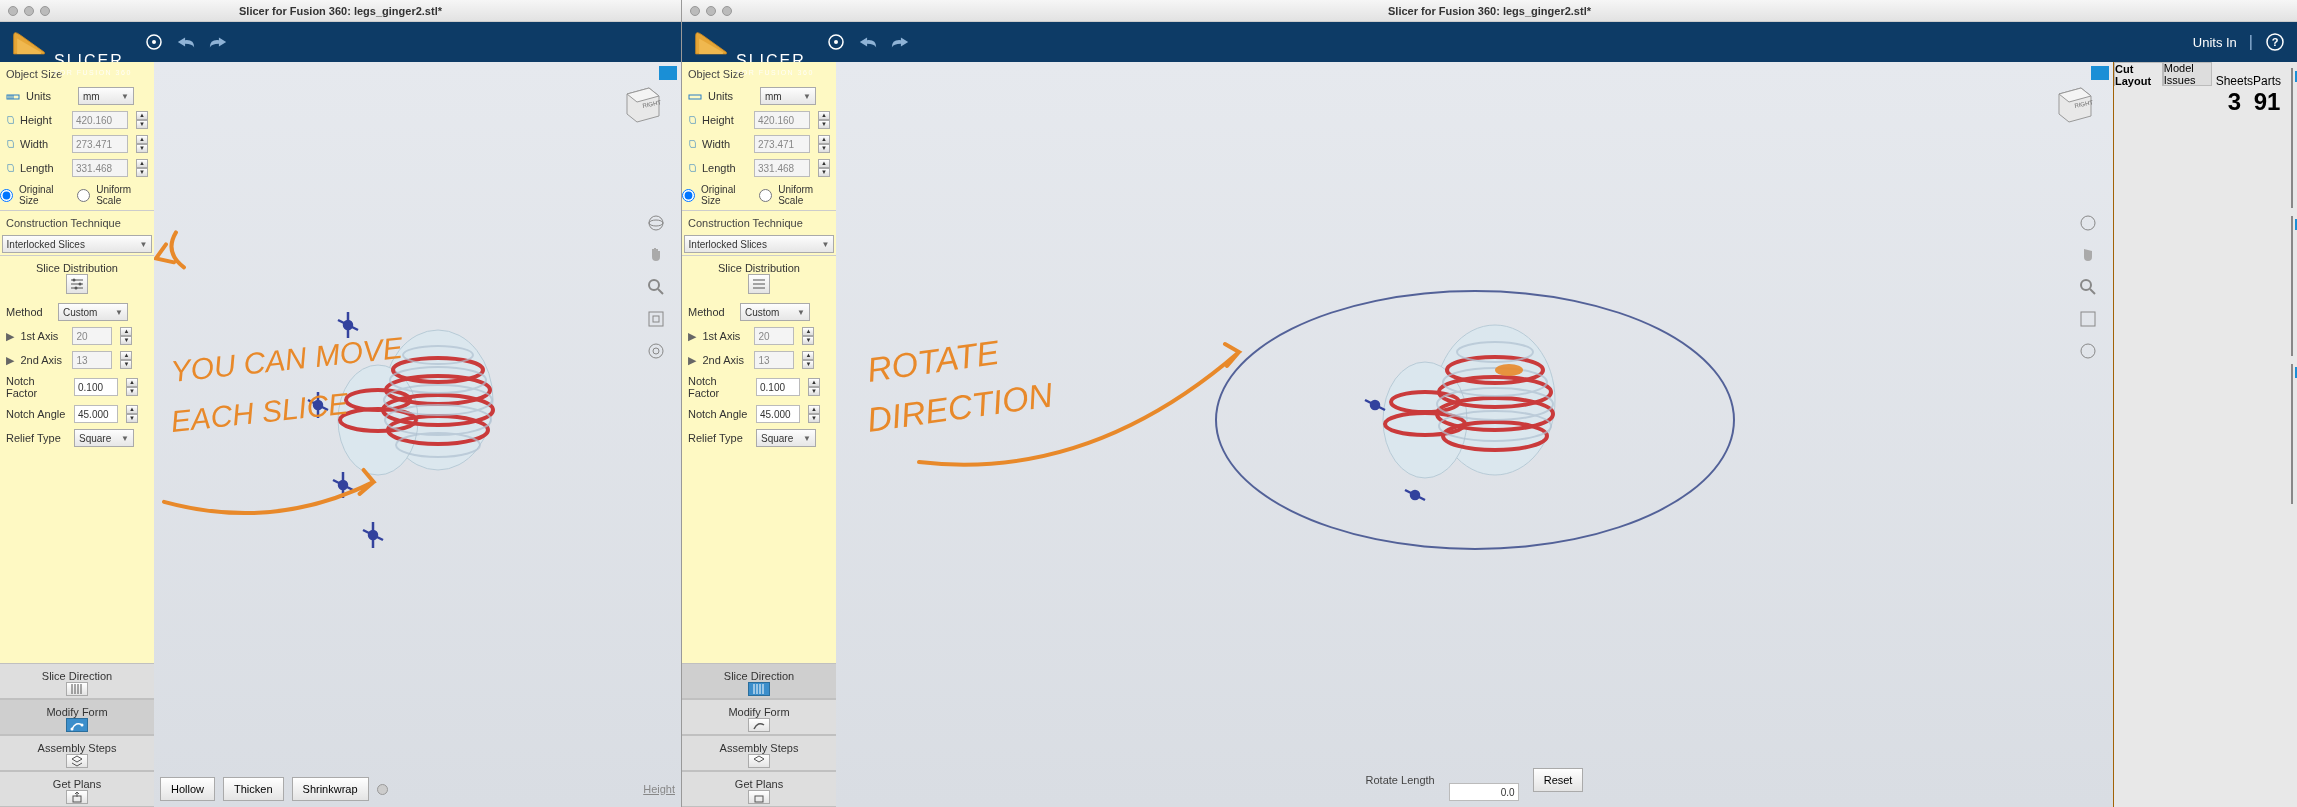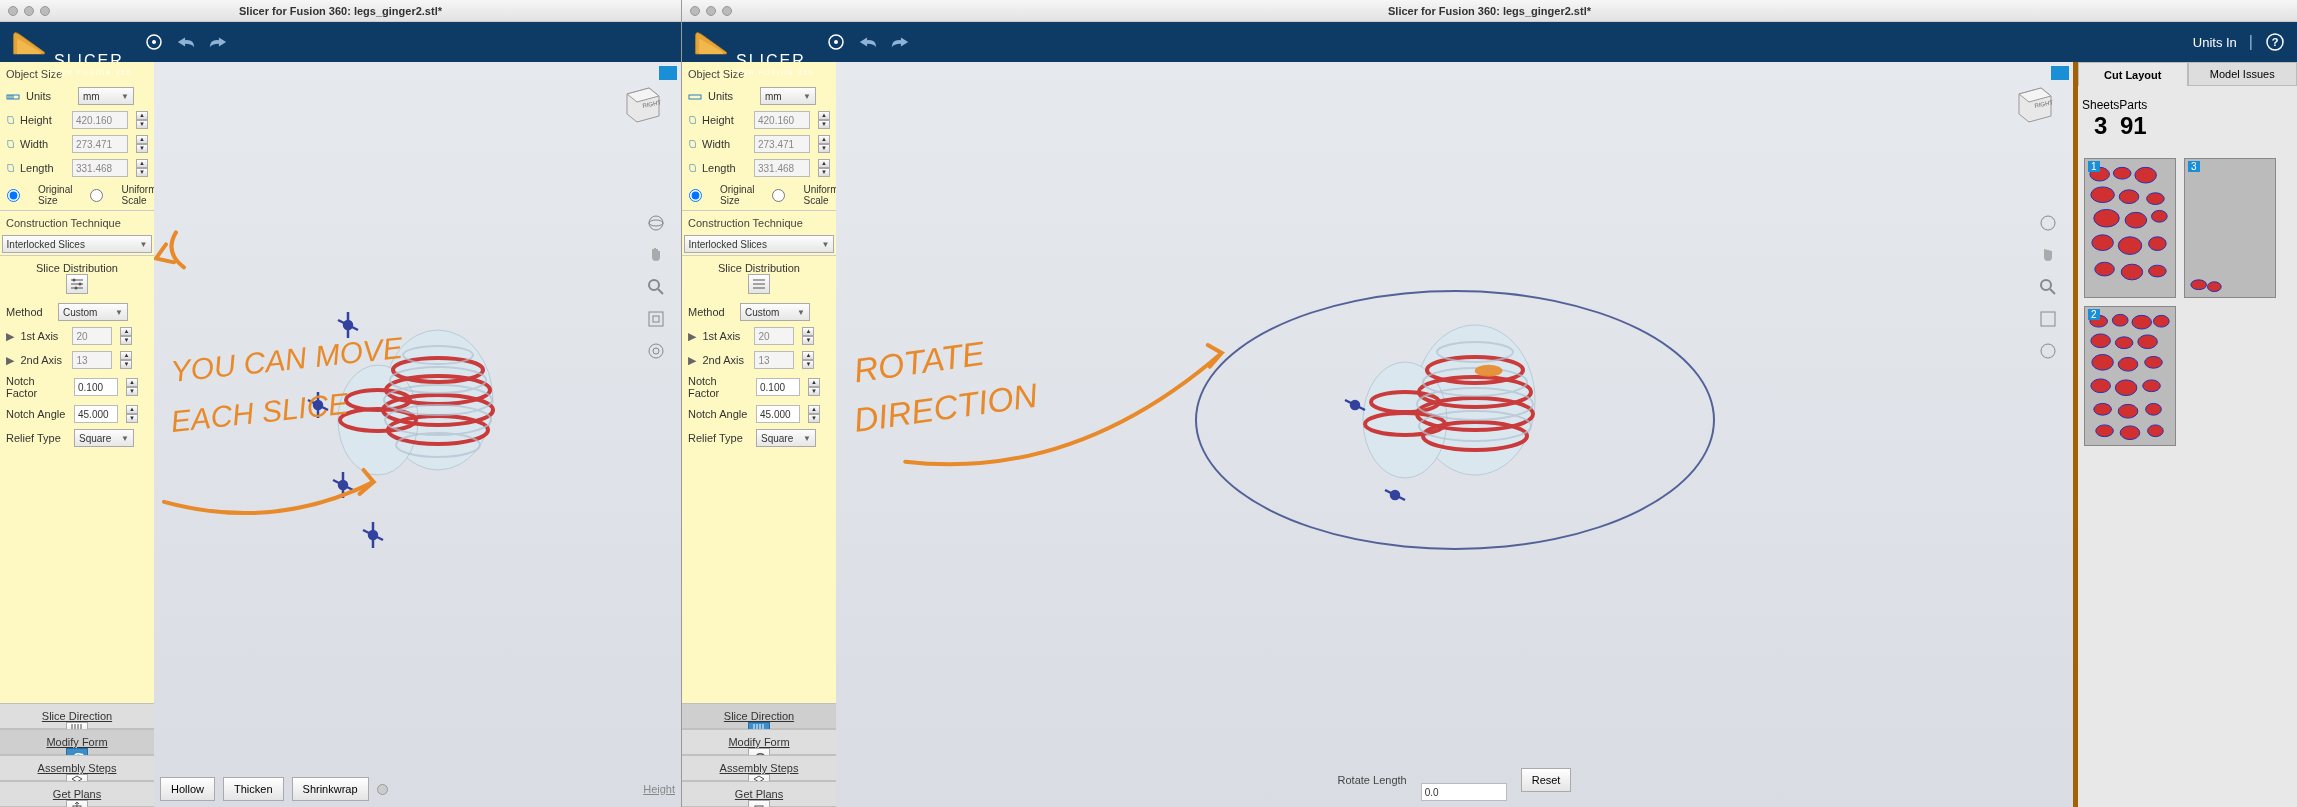--- a/index.html
+++ b/index.html
@@ -30,43 +30,43 @@
   .row { display: flex; align-items: center; padding: 3px 6px; gap: 6px; }
   .row label { flex: 0 0 46px; color: #333; }
   .dim-icon { width: 14px; height: 14px; display: inline-block; }
   .input { width: 56px; height: 18px; background: #f4f4f4; border: 1px solid #bbb; color: #888; font-size: 10px; padding: 0 3px; }
   .input.active { color: #333; background: #fff; }
   .spinner { display: flex; flex-direction: column; margin-left: 2px; }
   .spin-btn { width: 12px; height: 9px; background: linear-gradient(#fff,#ddd); border: 1px solid #aaa; font-size: 6px; line-height: 6px; text-align: center; cursor: pointer; user-select: none; }
   .dd { width: 98%; margin: 2px auto; height: 18px; background: linear-gradient(#fdfdfd,#e6e6e6); border: 1px solid #aaa; display: flex; align-items: center; justify-content: space-between; padding: 0 4px; font-size: 10px; cursor: pointer; }
   .dd.small { width: 56px; margin: 0; }
   .dd .chev { font-size: 8px; color: #666; }
-  .radio-row { display: flex; align-items: center; gap: 18px; padding: 4px 7px; font-size: 10px; }
+  .radio-row { display: flex; align-items: center; gap: 6px; padding: 4px 0; font-size: 10px; }
   .radio-row input { margin: 0; }
   .section-head { display: flex; align-items: center; justify-content: space-between; padding: 6px 6px; border-top: 1px solid #ccc; flex-direction: column; }
-  .section-head.bar { background: #dedede; border-top: 1px solid #c0c0c0; border-bottom: 1px solid #c0c0c0; height: 26px; text-decoration: underline; }
+  .section-head.bar { background: #dedede; border-top: 1px solid #c0c0c0; border-bottom: 1px solid #c0c0c0; height: 36px; }
   .section-head.bar.active { background: #cfcfcf; }
   .sq-btn { width: 22px; height: 20px; background: linear-gradient(#fff,#e4e4e4); border: 1px solid #aaa; display: flex; align-items: center; justify-content: center; cursor: pointer; font-size: 11px; }
   .sq-btn.active { background: #3b8ecb; color: #fff; border-color: #2b6e9c; }
   
   .viewport { flex: 1; background: linear-gradient(#e6e9ee,#d9dde3); position: relative; overflow: hidden; }
   .corner-export { position: absolute; top: 4px; right: 4px; width: 18px; height: 14px; background: #1a8fd6; }
   .viewport-cube { position: absolute; top: 18px; right: 18px; width: 44px; height: 44px; }
   .nav-tools { position: absolute; right: 14px; top: 150px; display: flex; flex-direction: column; gap: 10px; align-items: center; color: #777; }
   .nav-tools .tool { width: 22px; height: 22px; display: flex; align-items: center; justify-content: center; cursor: pointer; }
   .model-placeholder { position: absolute; left: 50%; top: 48%; transform: translate(-50%,-50%); width: 280px; height: 280px; opacity: .95; }
   
   .rotate-ring { position: absolute; left: 50%; top: 48%; transform: translate(-50%,-50%); width: 520px; height: 260px; border: 2px solid #3a4a8a; border-radius: 50%; opacity: .85; }
   
   .viewport-bottom { position: absolute; bottom: 6px; left: 6px; right: 6px; display: flex; align-items: center; gap: 8px; font-size: 11px; color: #444; }
   .seg-btn { height: 24px; padding: 0 10px; background: linear-gradient(#fff,#e4e4e4); border: 1px solid #aaa; cursor: pointer; font-size: 11px; }
   .slider-dot { width: 11px; height: 11px; border-radius: 50%; background: #ccc; border: 1px solid #999; }
   .apply { margin-left: auto; color: #888; text-decoration: underline; cursor: pointer; }
   
-  .cutpanel { width: 224px; background: #e8e8e8; display: flex; flex-direction: column; border-left: 5px solid #a16207; }
+  .cutpanel { width: 184px; background: #e8e8e8; display: flex; border-left: 1px solid #a16207; }
   .cut-tabs { display: flex; }
   .cut-tab { flex: 1; height: 24px; display: flex; align-items: center; justify-content: center; font-size: 11px; background: #ddd; border: 1px solid #bbb; cursor: pointer; }
   .cut-tab.active { background: #e8e8e8; border-bottom: none; font-weight: bold; }
   .cut-stats { display: flex; justify-content: flex-start; padding: 12px 4px; }
   .stat { text-align: center; }
   .stat .lab { font-size: 12px; }
   .stat .val { font-size: 24px; font-weight: bold; }
   .sheets { flex: 1; padding: 6px; display: flex; flex-wrap: wrap; gap: 8px; align-content: flex-start; overflow: auto; }
   .sheet { width: 92px; height: 140px; background: #bbb; border: 1px solid #888; position: relative; }
   .sheet .num { position: absolute; top: 2px; left: 3px; font-size: 10px; color: #fff; background: #1a8fd6; padding: 0 3px; }
@@ -647,21 +647,21 @@
         </g>
       </svg>
       <svg class="annot" style="left:0;top:0;width:100%;height:100%" viewBox="0 0 1251 745">
         <text x="20" y="320" font-size="34" fill="#e8892a" font-style="italic" font-family="'Comic Sans MS',cursive" transform="rotate(-8 20 320)">ROTATE</text>
         <text x="20" y="370" font-size="34" fill="#e8892a" font-style="italic" font-family="'Comic Sans MS',cursive" transform="rotate(-8 20 370)">DIRECTION</text>
         <path d="M70 400 Q240 420 390 290 L376 282 M390 290 L378 304" fill="none" stroke="#e8892a" stroke-width="4" stroke-linecap="round"></path>
         <ellipse cx="660" cy="308" rx="14" ry="6" fill="#e8892a" opacity=".9"></ellipse>
       </svg>
       <div class="viewport-bottom" style="justify-content:center;gap:14px">
         <span>Rotate Length</span>
-        <input class="input active" style="width: 86px; text-align: left; margin-top: 24px;" value="0.0">
+        <input class="input active" style="width: 70px; text-align: right; margin-top: 24px;" value="0.0">
         <button class="seg-btn">Reset</button>
       </div>
     </div>
     <div class="cutpanel">
       <div class="cut-tabs">
         <div class="cut-tab active">Cut Layout</div>
         <div class="cut-tab">Model Issues</div>
       </div>
       <div class="cut-stats">
         <div class="stat">

